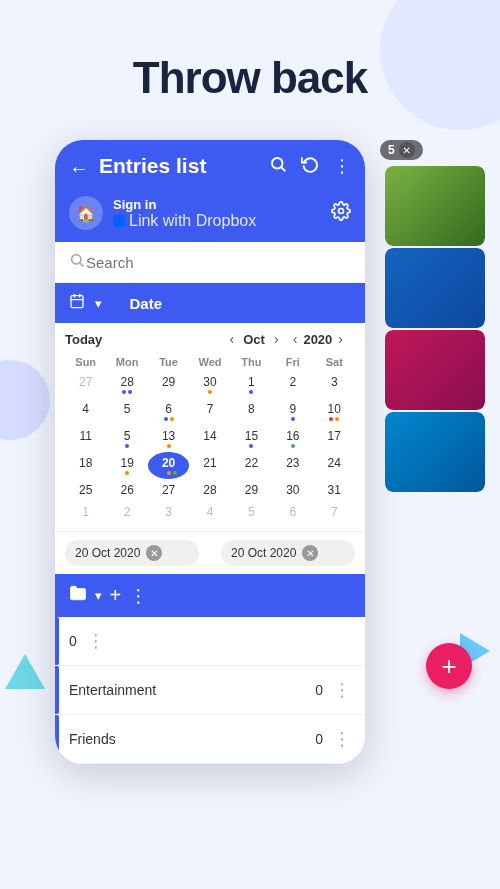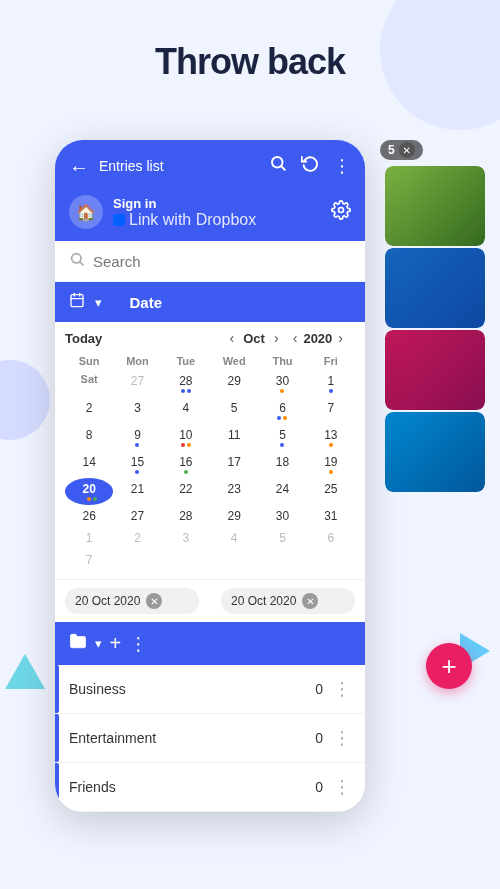--- a/index.html
+++ b/index.html
@@ -41,24 +41,24 @@
       bottom: 220px; right: 10px;
       width: 0; height: 0;
       border-top: 18px solid transparent;
       border-bottom: 18px solid transparent;
       border-left: 30px solid #29b6f6;
       opacity: 0.7;
     }
 
     .title {
       text-align: center;
-      font-size: 36px;
+      font-size: 44px;
       font-weight: 800;
       color: #1a2340;
-      padding-top: 41px;
+      padding-top: 53px;
       padding-bottom: 20px;
       letter-spacing: -1px;
     }
 
     
     .phone-wrapper {
       position: absolute;
       top: 140px;
       left: 55px;
       width: 310px;
@@ -77,22 +77,22 @@
       align-items: center;
       justify-content: space-between;
     }
     .top-bar-left {
       display: flex;
       align-items: center;
       gap: 10px;
     }
     .top-bar-title {
       color: #fff;
-      font-size: 14px;
-      font-weight: 400;
+      font-size: 21px;
+      font-weight: 700;
     }
     .top-bar-icons {
       display: flex;
       align-items: center;
       gap: 14px;
     }
     .icon-btn {
       color: #fff;
       font-size: 18px;
       cursor: pointer;
@@ -129,21 +129,21 @@
       display: inline-block;
     }
     .gear-icon { color: #fff; font-size: 18px; }
 
     
     .search-bar {
       padding: 10px 14px;
       background: #fff;
       display: flex;
       align-items: center;
-      gap: 8px;
+      gap: 1px;
       border-bottom: 1px solid #f0f0f0;
     }
     .search-bar input {
       border: none; outline: none;
       font-size: 15px; color: #aaa;
       width: 100%;
       background: transparent;
     }
     .search-icon-sm { color: #aaa; font-size: 16px; }
 
@@ -196,21 +196,21 @@
     .cal-nav-label {
       font-size: 13px;
       font-weight: 600;
       color: #333;
       min-width: 28px;
       text-align: center;
     }
 
     .cal-grid {
       display: grid;
-      grid-template-columns: repeat(6, 1fr);
+      grid-template-columns: repeat(7, 1fr);
       gap: 0;
     }
     .cal-header-cell {
       text-align: center;
       font-size: 11px;
       color: #888;
       font-weight: 600;
       padding: 3px 0;
     }
     .cal-cell {
@@ -598,21 +598,20 @@
         </svg>
     </span>
     <span class="chevron-down">▾</span>
     <span class="add-icon">+</span>
     <span class="more-icon-w">⋮</span>
   </div>
 
   <div id="folder-list">
 
   <div class="folder-item">
-    <span class="folder-item-name">Business</span>
     <span class="folder-item-count">0</span>
     <span class="more-icon-dark">⋮</span>
   </div>
       <div class="folder-item">
     <span class="folder-item-name">Entertainment</span>
     <span class="folder-item-count">0</span>
     <span class="more-icon-dark">⋮</span>
   </div>
       <div class="folder-item">
     <span class="folder-item-name">Friends</span>

